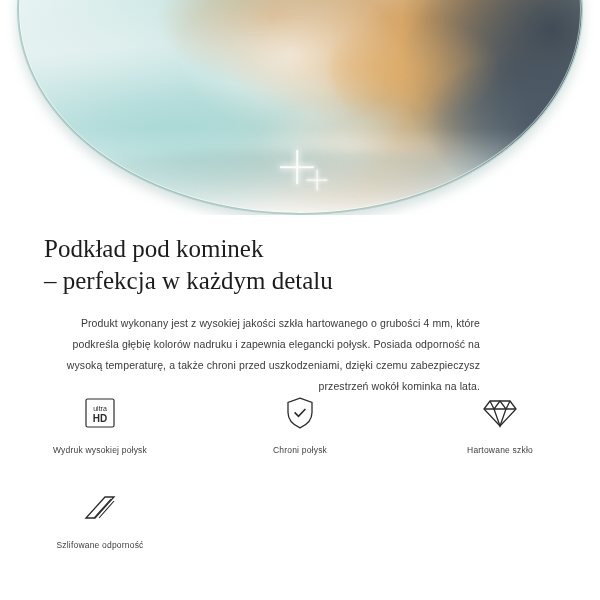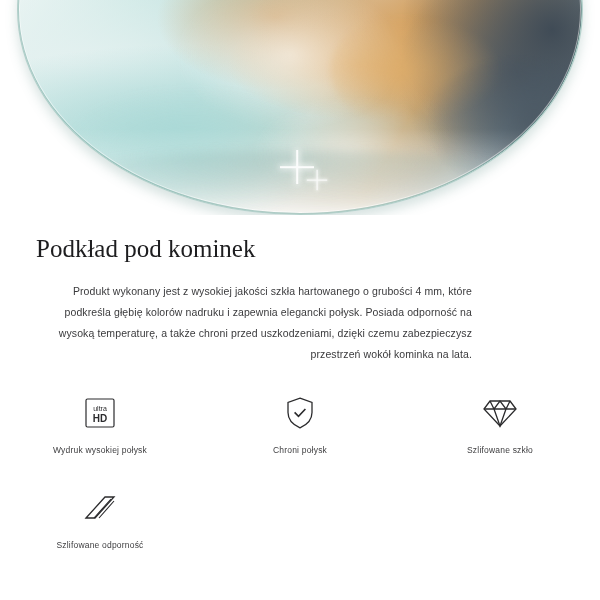--- a/index.html
+++ b/index.html
@@ -88,21 +88,21 @@
     left: 50%; top: 50%;
   }
   .sparkle::before { width: 34px; height: 1.6px; transform: translate(-50%,-50%);
     box-shadow: 0 0 6px 1px rgba(255,255,255,.9); }
   .sparkle::after { width: 1.6px; height: 34px; transform: translate(-50%,-50%);
     box-shadow: 0 0 6px 1px rgba(255,255,255,.9); }
   .s1 { left: 280px; top: 150px; opacity: .95; }
   .s2 { left: 300px; top: 163px; transform: scale(.6); opacity: .85; }
 
   
-  .content { position: absolute; left: 0; top: 215px; width: 508px; }
+  .content { position: absolute; left: 8px; top: 215px; width: 508px; }
   .headline {
     font-family: "Liberation Serif", serif;
     font-size: 25px;
     line-height: 32px;
     color: #1d1d1f;
     padding: 18px 36px 0 36px;
     font-weight: 400;
   }
   .headline .l2 { display: block; }
   .body-copy {
@@ -156,20 +156,21 @@
     <div class="plate-shadow"></div>
     <div class="plate-mask"></div>
     <div class="plate-edge"></div>
     <div class="sparkle s1"></div>
     <div class="sparkle s2"></div>
   </div>
 
   <div class="content">
     <h1 class="headline">
       <span>Podkład pod kominek</span>
+      <span class="l2">– perfekcja w każdym detalu</span>
     </h1>
     <div class="body-copy">
       <span>Produkt wykonany jest z wysokiej jakości szkła hartowanego o grubości 4 mm, które podkreśla</span>
       <span>głębię kolorów nadruku i zapewnia elegancki połysk. Posiada odporność na wysoką temperaturę,</span>
       <span>a także chroni przed uszkodzeniami, dzięki czemu zabezpieczysz przestrzeń wokół kominka na lata.</span>
     </div>
   </div>
 
   <div class="features">
 
@@ -195,21 +196,21 @@
       <div class="cap">Chroni połysk</div>
     </div>
 
     <div class="feature">
       <div class="ico">
         <svg width="34" height="30" viewBox="0 0 34 30" fill="none" stroke="#2b2b2d" stroke-width="1.3">
           <path d="M7 3h20l6 8-16 17L1 11z"></path>
           <path d="M1 11h32M7 3l4 8 6-8 6 8 4-8M11 11l6 17 6-17"></path>
         </svg>
       </div>
-      <div class="cap">Szlifowane szkło</div>
+      <div class="cap">Hartowane szkło</div>
     </div>
 
     <div class="feature">
       <div class="ico">
         <svg width="34" height="30" viewBox="0 0 34 30" fill="none" stroke="#2b2b2d" stroke-width="1.3">
           <path d="M3 25 L22 4 h9 L12 25 z"></path>
           <path d="M11 25 L28 6M16 25 L31 8" stroke-width="1.1"></path>
         </svg>
       </div>
       <div class="cap">Szlifowane odporność</div>

